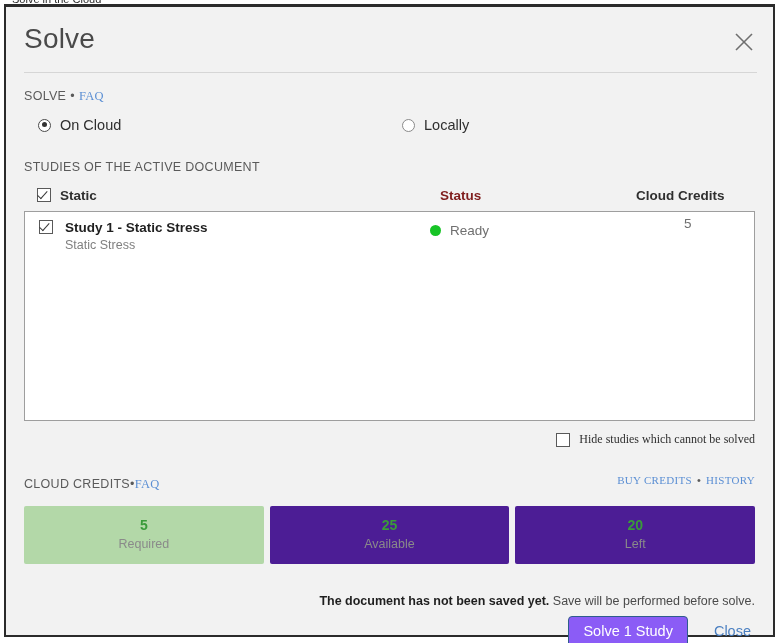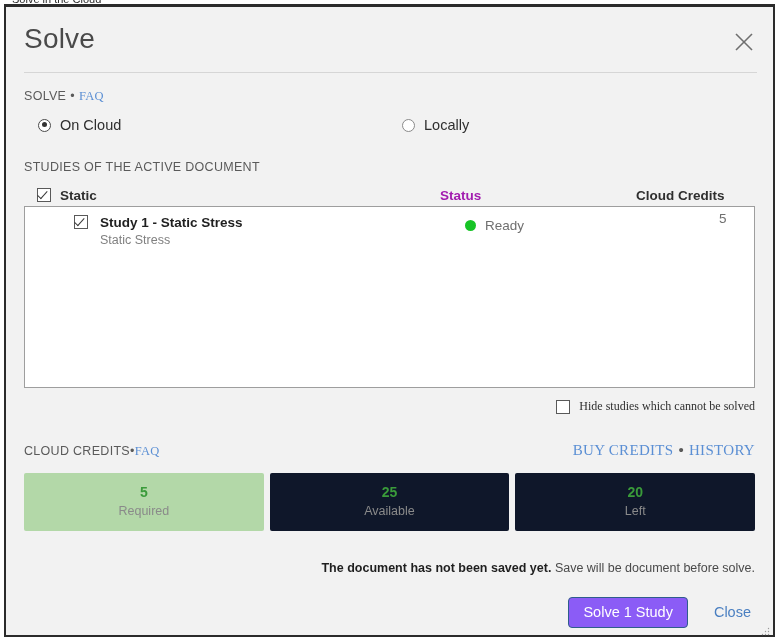--- a/index.html
+++ b/index.html
@@ -193,37 +193,37 @@
     font-size: 13.5px;
     font-weight: bold;
     color: #2f2f2f;
     margin-left: 9px;
   }
   .th-status {
     position: absolute;
     left: 416px;
     font-size: 13.5px;
     font-weight: bold;
-    color: #a21caf;
+    color: #7f1d1d;
   }
   .th-credits {
     position: absolute;
     left: 612px;
     font-size: 13.5px;
     font-weight: bold;
     color: #2f2f2f;
   }
 
   .list-box {
-    height: 182px;
+    margin-top: 5px;
+    height: 210px;
     background: #ffffff;
     border: 1px solid #9e9e9e;
     box-sizing: border-box;
     overflow: hidden;
-    padding-left: 35px;
   }
   .study-row {
     position: relative;
     height: 40px;
     padding: 8px 0 0 14px;
     display: flex;
     align-items: flex-start;
     cursor: pointer;
   }
   .study-texts { margin-left: 12px; }
@@ -286,42 +286,42 @@
   }
   .credits-head-left {
     font-size: 12.5px;
     color: #5a5a5a;
     letter-spacing: 0.3px;
   }
   .credits-head-right {
     position: absolute;
     right: 0;
     top: 0;
-    font-size: 15px;
+    font-size: 11px;
     letter-spacing: 0.3px;
   }
   .credits-head-right .dot { color: #5a5a5a; margin: 0 5px; }
 
   .credit-cards {
     margin-top: 14px;
     display: flex;
     gap: 6px;
   }
   .credit-card {
     flex: 1;
     height: 58px;
     box-sizing: border-box;
     display: flex;
     flex-direction: column;
     align-items: center;
     justify-content: center;
     border-radius: 2px;
   }
   .credit-card.green { background: #b3d8a8; }
-  .credit-card.gray  { background: #0f172a; }
+  .credit-card.gray  { background: #4c1d95; }
   .credit-value {
     font-size: 14px;
     font-weight: bold;
     color: #3a9b3a;
     line-height: 17px;
   }
   .credit-name {
     font-size: 12.5px;
     color: #8a8a8a;
     line-height: 17px;
@@ -466,21 +466,21 @@
           <span class="credit-value">25</span>
           <span class="credit-name">Available</span>
         </div>
         <div class="credit-card gray">
           <span class="credit-value">20</span>
           <span class="credit-name">Left</span>
         </div>
       </div>
 
       <div class="note-row">
-        <span class="note-strong">The document has not been saved yet.</span><span class="note-rest"> Save will be document before solve.</span>
+        <span class="note-strong">The document has not been saved yet.</span><span class="note-rest"> Save will be performed before solve.</span>
       </div>
 
     </div>
 
     <div class="dlg-footer">
       <button class="btn-primary">Solve 1 Study</button>
       <button class="btn-link">Close</button>
       <div class="resize-grip">
         <svg width="10" height="10" viewBox="0 0 10 10" aria-hidden="true">
           <circle cx="8.5" cy="8.5" r="0.7" fill="#9a9a9a"></circle>

